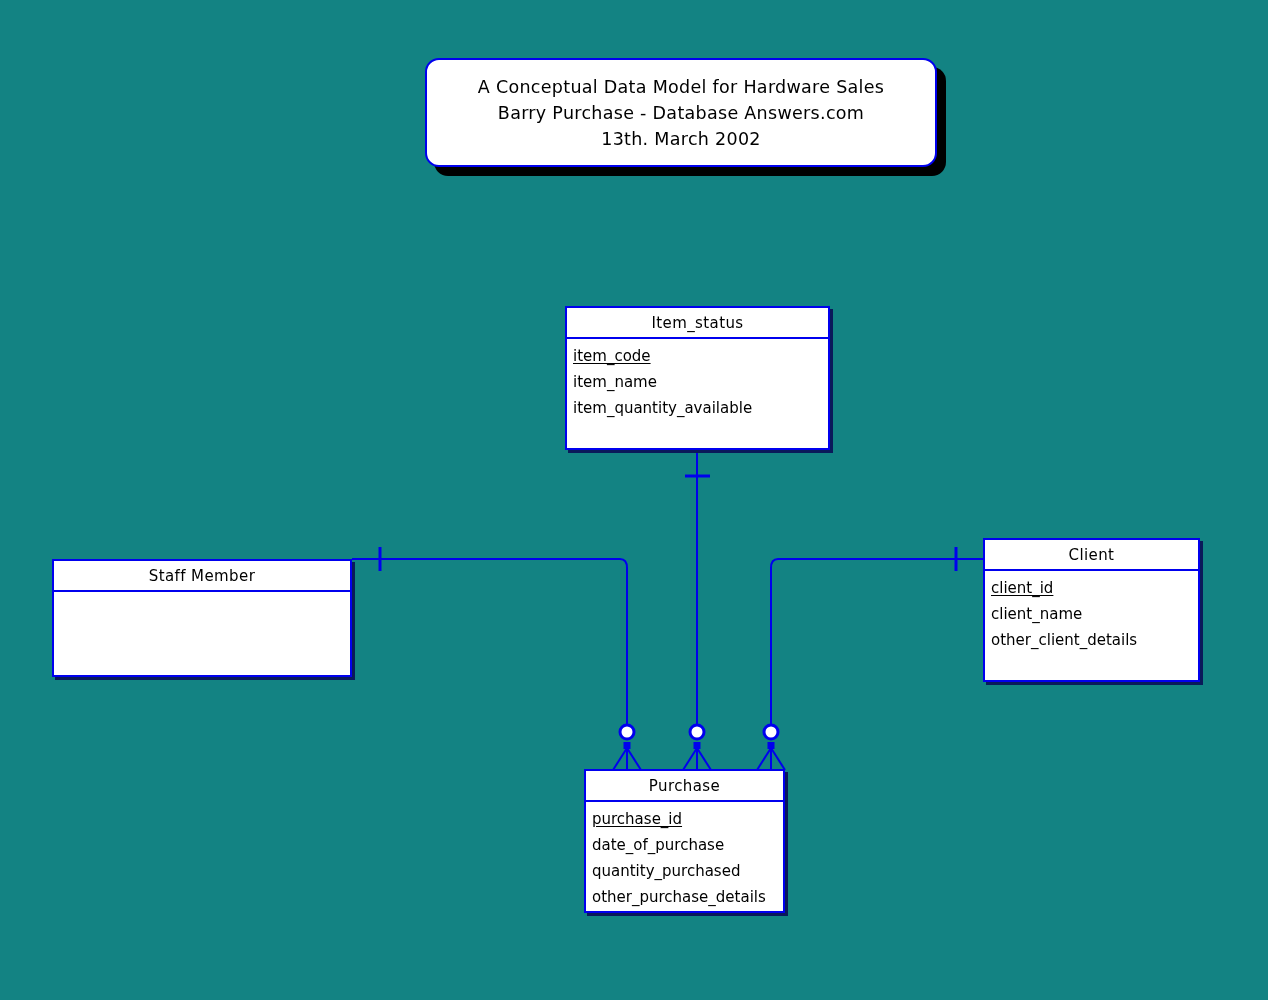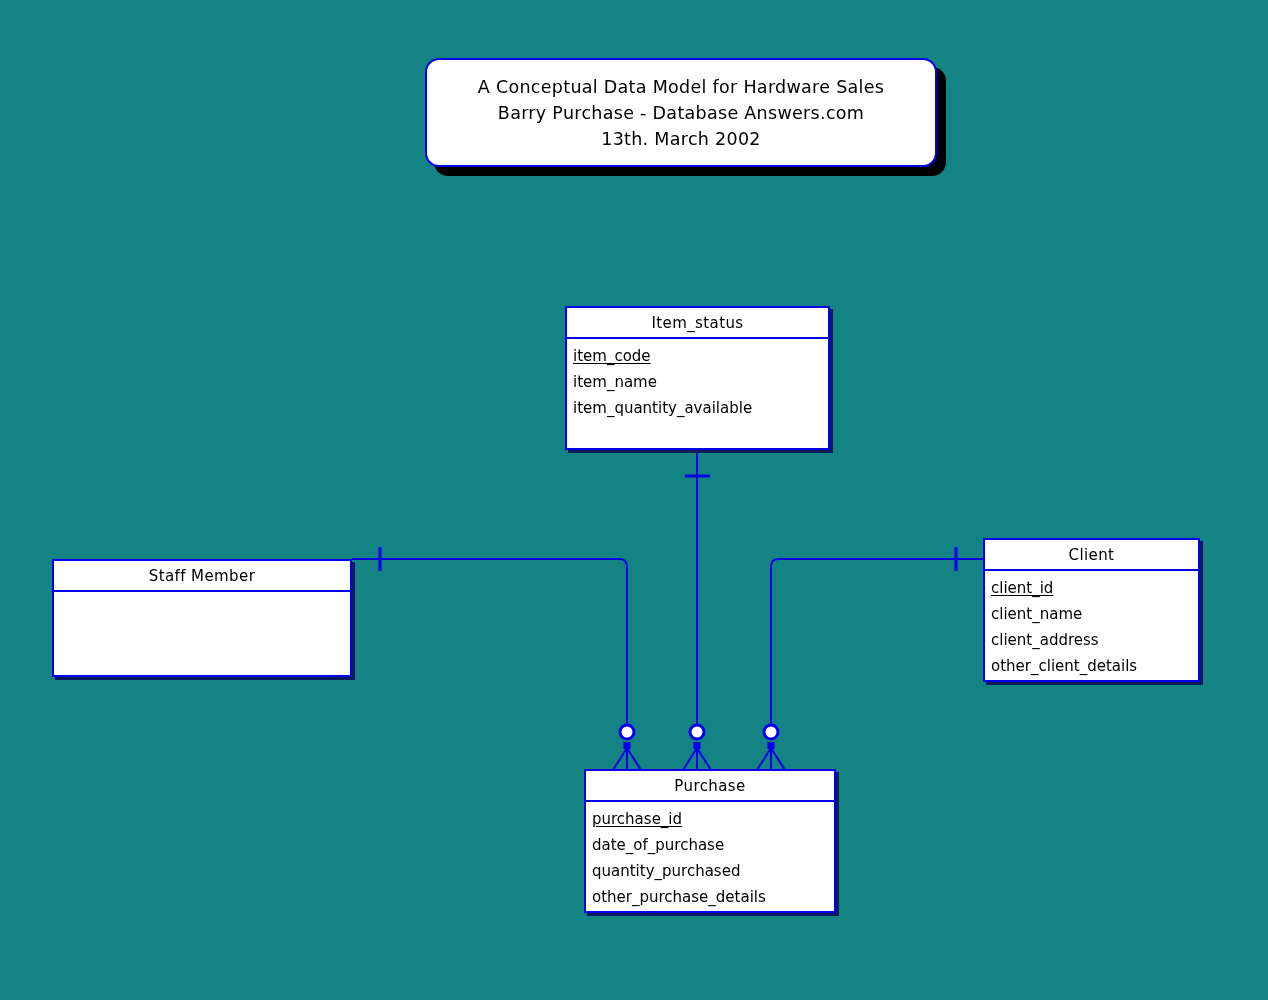--- a/index.html
+++ b/index.html
@@ -78,21 +78,21 @@
   .entity .attr-row { line-height: 26px; }
   .entity .attr.pk {
     text-decoration: underline;
     text-underline-offset: 2px;
   }
 
   
   #entity-item-status { left: 565px; top: 306px; width: 265px; height: 144px; }
   #entity-staff-member { left: 52px; top: 538px; width: 300px; height: 118px; margin-top: 21px; }
   #entity-client      { left: 983px; top: 538px; width: 217px; height: 144px; }
-  #entity-purchase    { left: 584px; top: 769px; width: 252px; height: 144px; }
+  #entity-purchase    { left: 584px; top: 769px; width: 201px; height: 144px; }
 
   
   #connectors {
     position: absolute;
     left: 0; top: 0;
     width: 1268px;
     height: 1000px;
     z-index: 2;
     pointer-events: none;
   }
@@ -164,21 +164,20 @@
 
   <div class="entity" id="entity-staff-member">
     <div class="ent-header">Staff Member</div>
   </div>
 
   <div class="entity" id="entity-client">
     <div class="ent-header">Client</div>
     <div class="ent-attrs">
       <div class="attr-row"><span class="attr pk">client_id</span></div>
       <div class="attr-row"><span class="attr">client_name</span></div>
-      <div class="attr-row"><span class="attr">client_address</span></div>
       <div class="attr-row"><span class="attr">other_client_details</span></div>
     </div>
   </div>
 
   <div class="entity" id="entity-purchase">
     <div class="ent-header">Purchase</div>
     <div class="ent-attrs">
       <div class="attr-row"><span class="attr pk">purchase_id</span></div>
       <div class="attr-row"><span class="attr">date_of_purchase</span></div>
       <div class="attr-row"><span class="attr">quantity_purchased</span></div>

